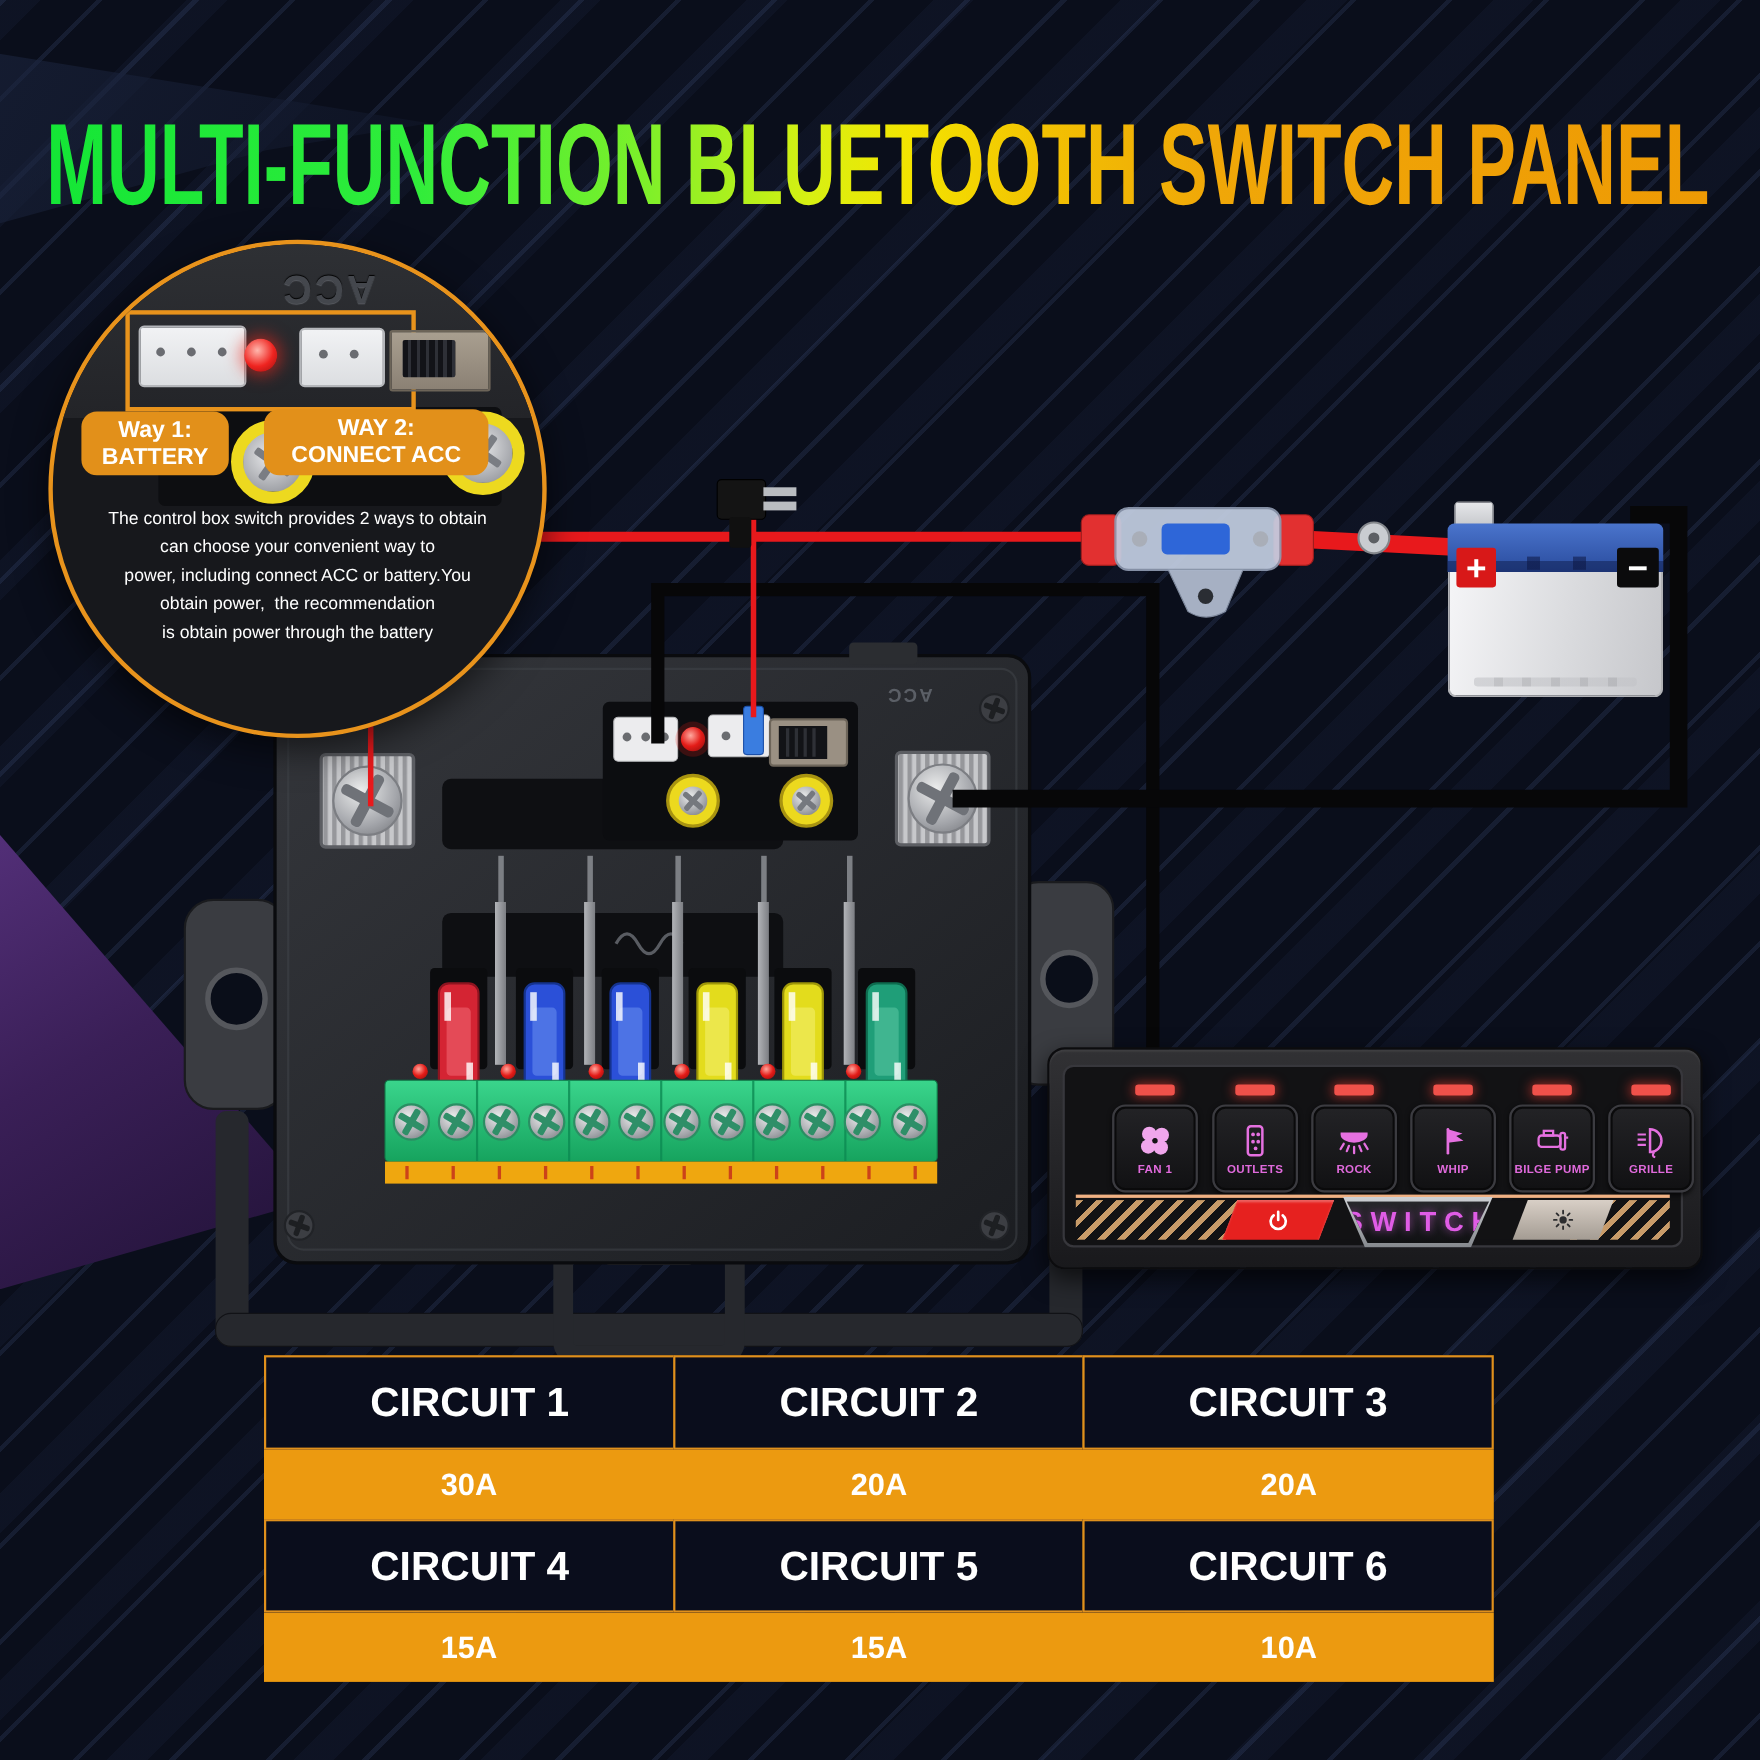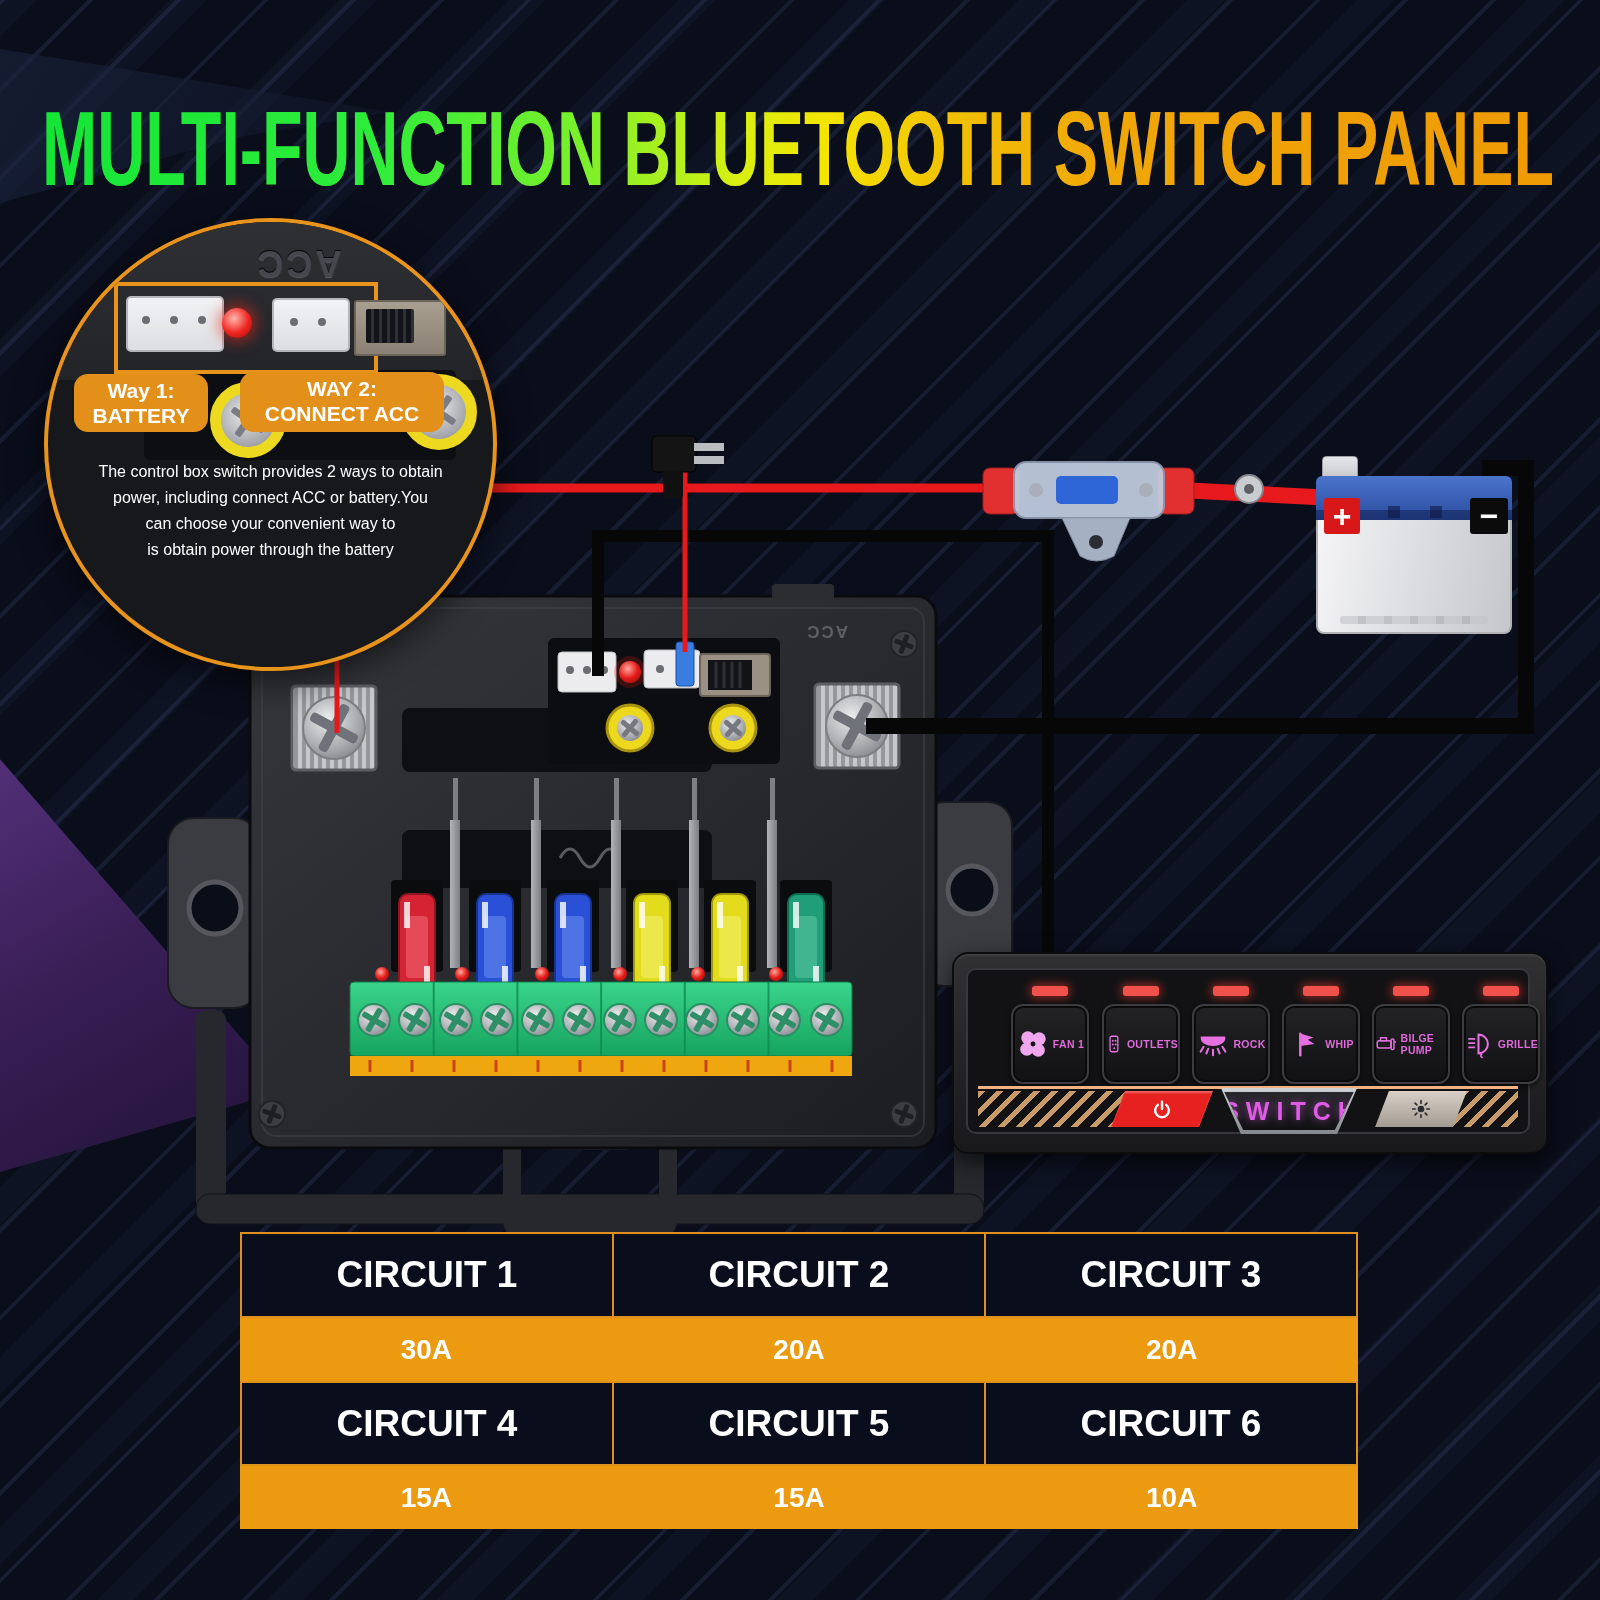--- a/index.html
+++ b/index.html
@@ -92,21 +92,21 @@
   #panel{position:absolute;left:952px;top:952px;width:592px;height:198px;z-index:6;
     background:linear-gradient(180deg,#313134,#19191c);border:2px solid #0c0c0e;border-radius:16px;
     box-shadow:0 8px 22px rgba(0,0,0,.65), inset 0 2px 2px rgba(255,255,255,.08);}
   #panel .face{position:absolute;left:12px;top:14px;width:564px;height:166px;background:#121214;
     border:2px solid #37373c;border-radius:10px;box-sizing:border-box;}
   .ind-bar{position:absolute;top:16px;width:36px;height:10px;border-radius:3px;background:#F0514A;
     box-shadow:0 0 10px 2px rgba(240,60,50,.55);}
   .pbtn{position:absolute;top:34px;width:78px;height:80px;border-radius:12px;
     background:linear-gradient(180deg,#232326,#111113);border:2px solid #3b3b40;box-sizing:border-box;
     box-shadow:inset 0 0 0 2px #0a0a0b, 0 2px 5px rgba(0,0,0,.7);
-    display:flex;flex-direction:row;align-items:center;justify-content:center;gap:3px;}
+    display:flex;flex-direction:column;align-items:center;justify-content:center;gap:3px;}
   .pbtn .lbl{font-size:10.5px;font-weight:700;color:#E06ADC;letter-spacing:.3px;}
   #panel .strip-line{position:absolute;left:10px;right:10px;top:116px;height:3px;background:#F0B183;}
   #panel .strip{position:absolute;left:10px;right:10px;top:121px;height:36px;background:#121214;overflow:visible;}
   #panel .stripesL,#panel .stripesR{position:absolute;top:0;height:36px;
     background:repeating-linear-gradient(135deg,#C89B69 0 5px, transparent 5px 13px);}
   #panel .stripesL{left:0;width:148px;}
   #panel .stripesR{right:0;width:92px;}
   #panel .power{position:absolute;left:140px;top:0;width:88px;height:36px;background:#E6211F;
     transform:skewX(-21deg);display:flex;align-items:center;justify-content:center;
     box-shadow:inset 0 2px 2px rgba(255,255,255,.3);}
@@ -422,22 +422,23 @@
   <div class="way-label way1">
     <div>Way 1:</div>
     <div>BATTERY</div>
   </div>
   <div class="way-label way2">
     <div>WAY 2:</div>
     <div>CONNECT ACC</div>
   </div>
   <div class="para">
     <div>The control box switch provides 2 ways to obtain</div>
+    <div>can choose your convenient way to</div>
     <div>power, including connect ACC or battery.You</div>
-    <div>can choose your convenient way to</div>
+    <div>obtain power,  the recommendation</div>
     <div>is obtain power through the battery</div>
   </div>
 </div>
 
 <div id="panel">
   <div class="face">
     <div class="ind-bar" style="left:64px"></div>
     <div class="ind-bar" style="left:155px"></div>
     <div class="ind-bar" style="left:245px"></div>
     <div class="ind-bar" style="left:335px"></div>

